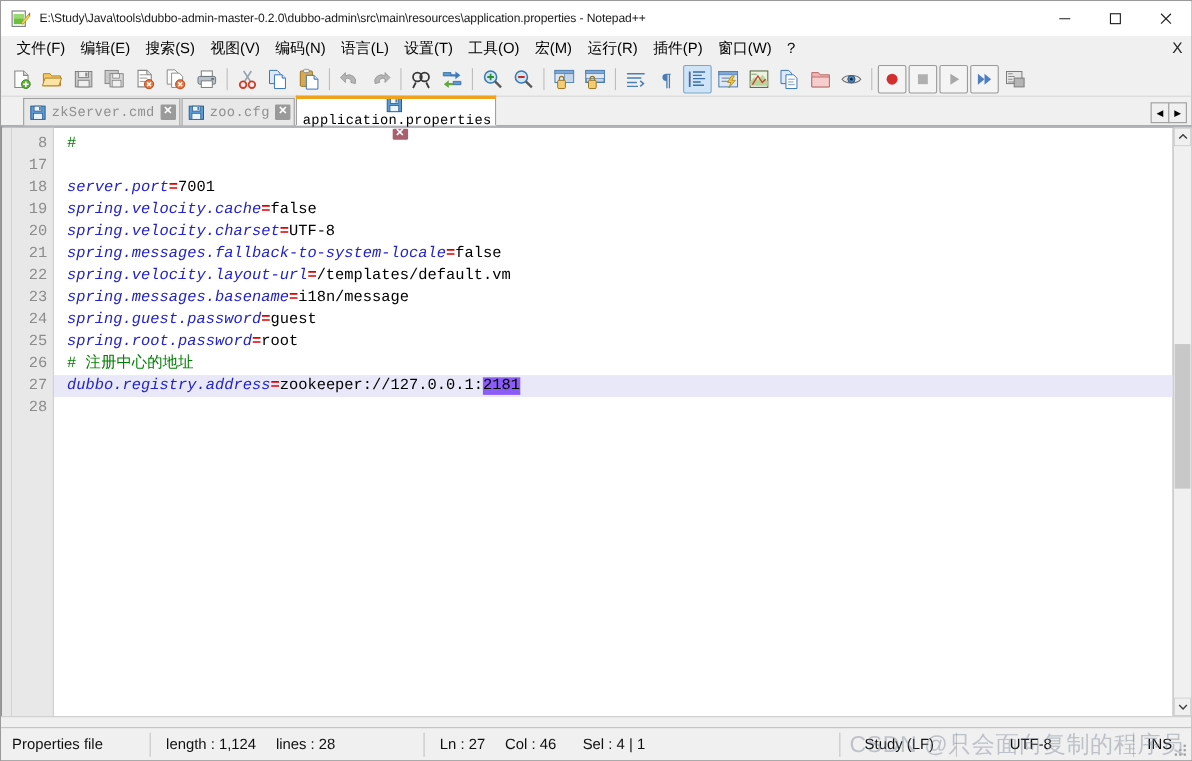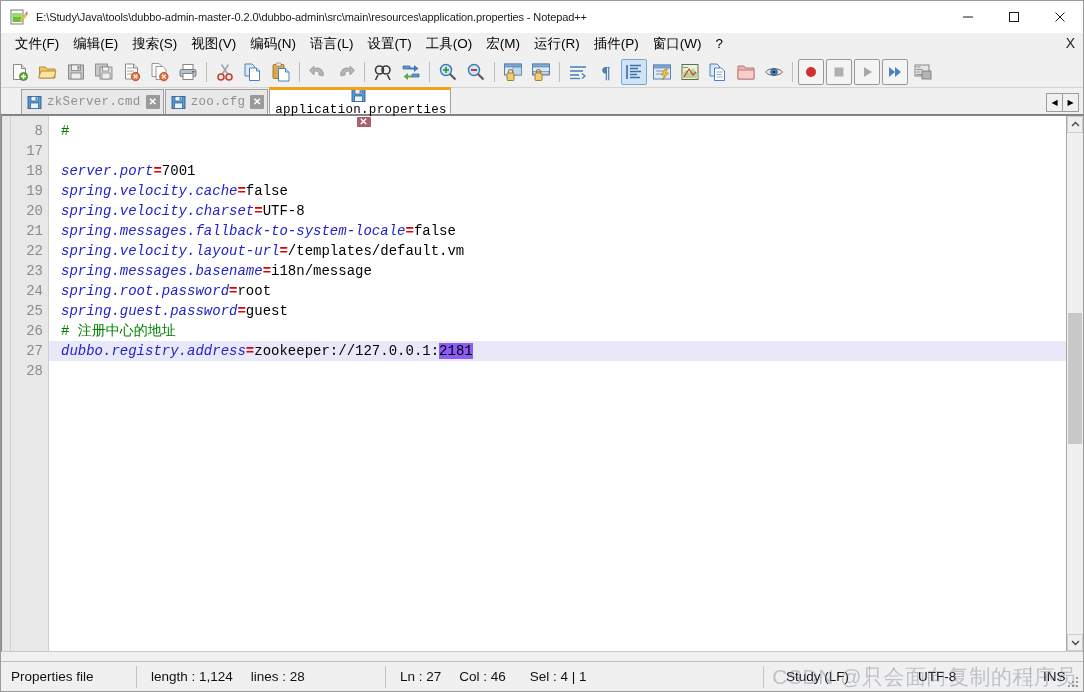--- a/index.html
+++ b/index.html
@@ -708,22 +708,22 @@
       </div>
     <div class="code-area" id="code-area">
         <div class="code-line"><span class="tok-comment">#</span></div>
         <div class="code-line">&nbsp;</div>
         <div class="code-line"><span class="tok-key">server.port</span><span class="tok-eq">=</span><span class="tok-val">7001</span></div>
         <div class="code-line"><span class="tok-key">spring.velocity.cache</span><span class="tok-eq">=</span><span class="tok-val">false</span></div>
         <div class="code-line"><span class="tok-key">spring.velocity.charset</span><span class="tok-eq">=</span><span class="tok-val">UTF-8</span></div>
         <div class="code-line"><span class="tok-key">spring.messages.fallback-to-system-locale</span><span class="tok-eq">=</span><span class="tok-val">false</span></div>
         <div class="code-line"><span class="tok-key">spring.velocity.layout-url</span><span class="tok-eq">=</span><span class="tok-val">/templates/default.vm</span></div>
         <div class="code-line"><span class="tok-key">spring.messages.basename</span><span class="tok-eq">=</span><span class="tok-val">i18n/message</span></div>
+        <div class="code-line"><span class="tok-key">spring.guest.password</span><span class="tok-eq">=</span><span class="tok-val">guest</span></div>
         <div class="code-line"><span class="tok-key">spring.root.password</span><span class="tok-eq">=</span><span class="tok-val">root</span></div>
-        <div class="code-line"><span class="tok-key">spring.guest.password</span><span class="tok-eq">=</span><span class="tok-val">guest</span></div>
         <div class="code-line"><span class="tok-comment"># 注册中心的地址</span></div>
         <div class="code-line current"><span class="tok-key">dubbo.registry.address</span><span class="tok-eq">=</span><span class="tok-val">zookeeper://127.0.0.1:</span><span class="tok-sel">2181</span></div>
         <div class="code-line">&nbsp;</div>
       </div>
 
     <div class="vscroll">
       <div class="vs-arrow">
         <svg width="9" height="9" viewBox="0 0 9 9">
             <path d="M1 6l3.5-3.5L8 6" fill="none" stroke="#404040" stroke-width="1.3"></path>
           </svg>

